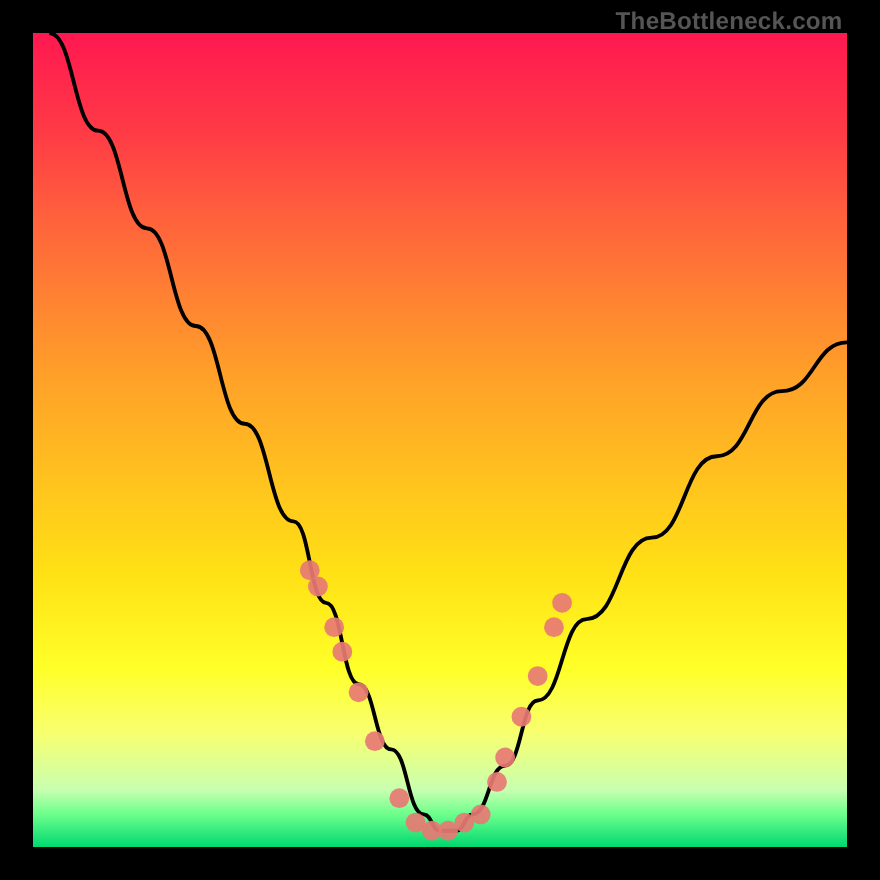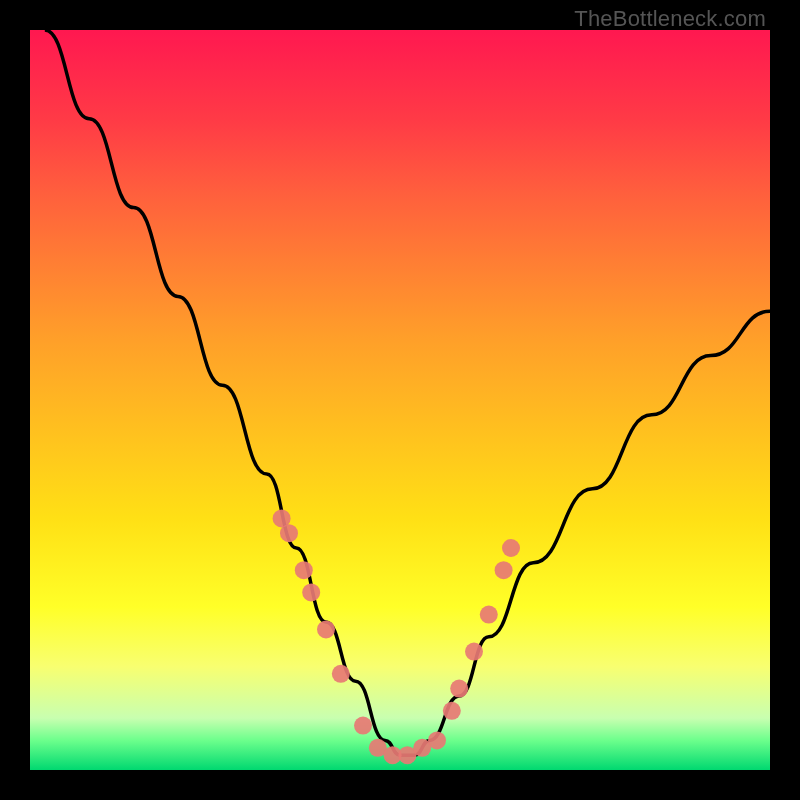--- a/index.html
+++ b/index.html
@@ -36,21 +36,21 @@
       #6cff8c 96%,
       #00d870 100%
     );
   }
   .watermark {
     position: absolute;
     top: 6px;
     right: 34px;
     color: #555;
     font-size: 22px;
-    font-weight: 400;
+    font-weight: 700;
     letter-spacing: 0.2px;
   }
   svg.curve {
     position: absolute;
     left: 0;
     top: 0;
     width: 740px;
     height: 740px;
   }
 </style>

